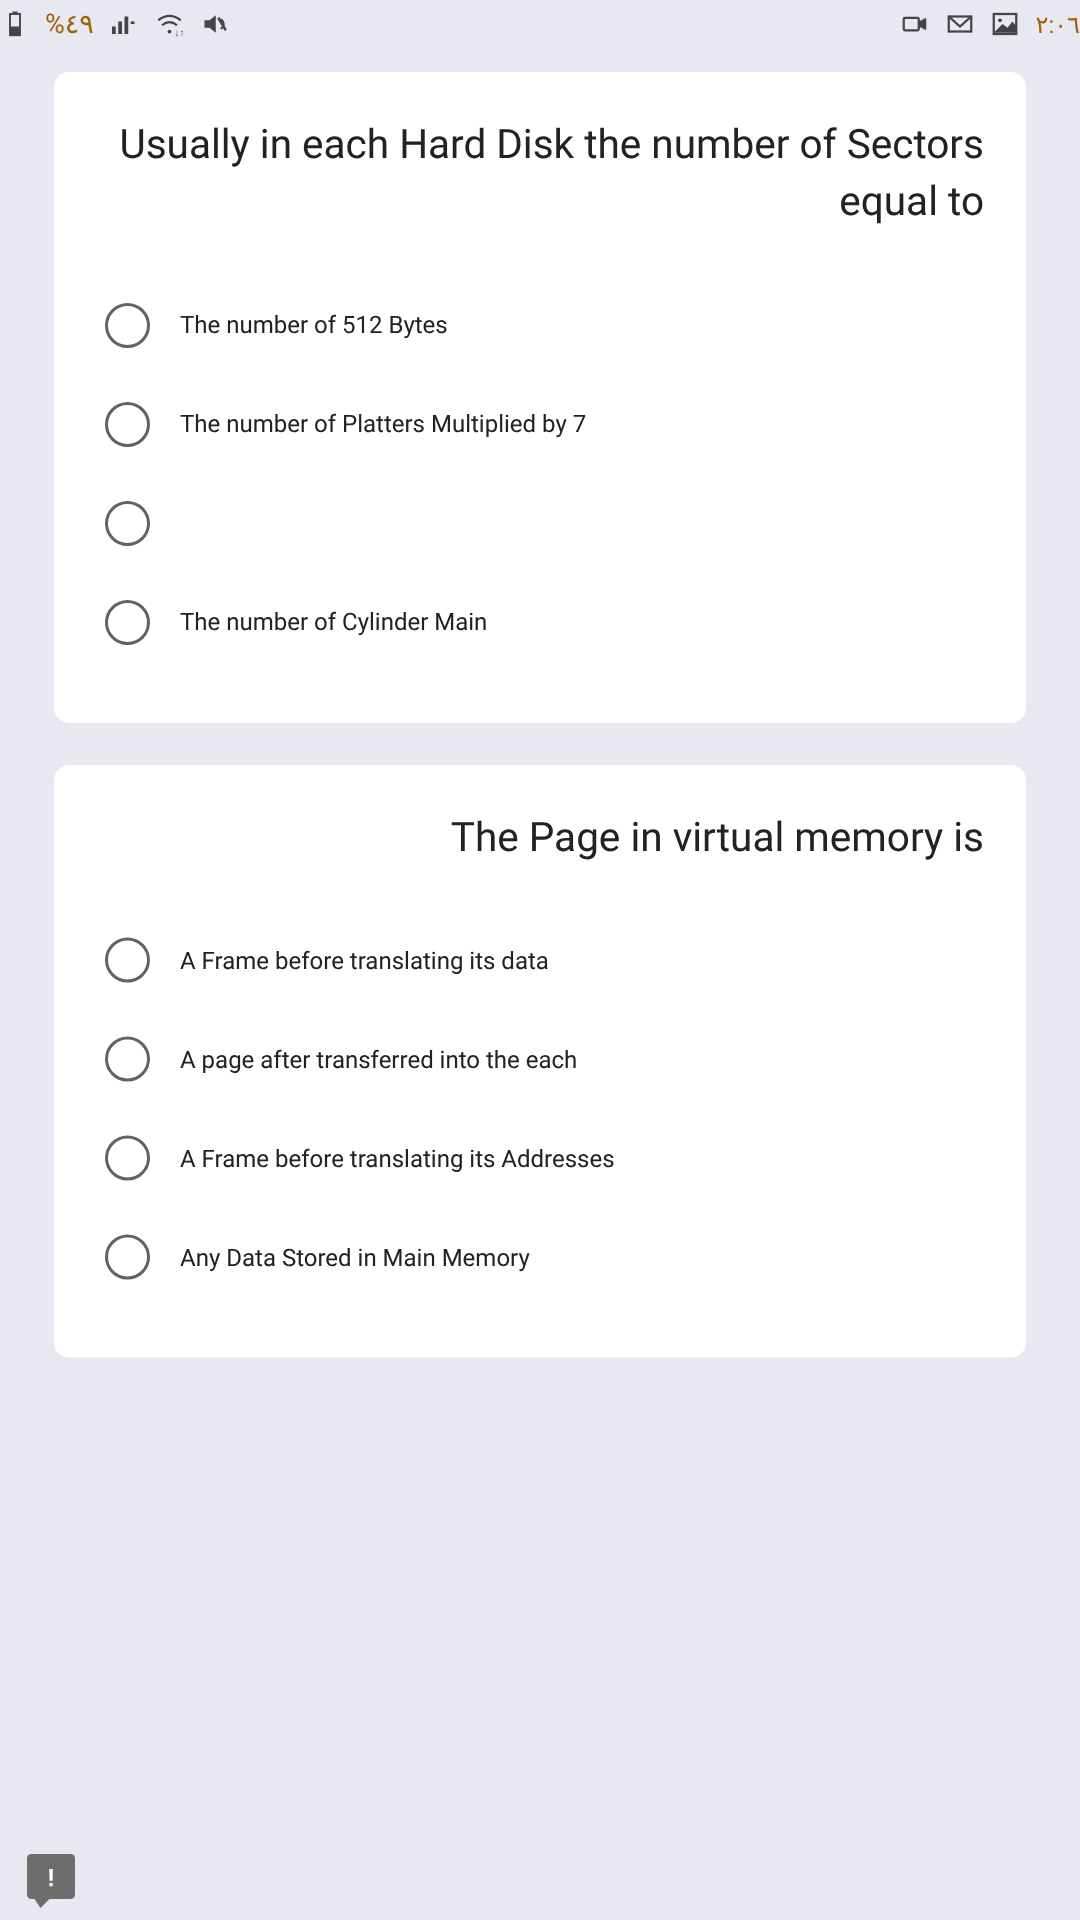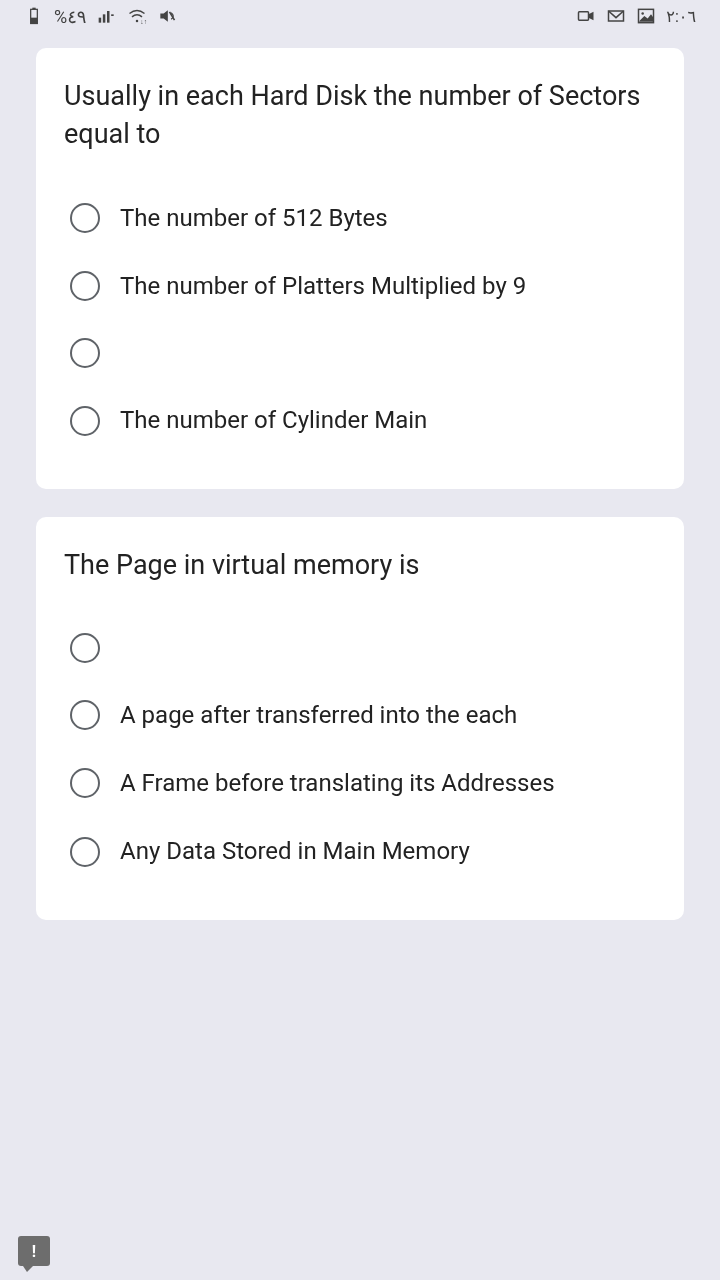--- a/index.html
+++ b/index.html
@@ -9,23 +9,23 @@
     background: #e8e8f0;
     font-family: Roboto, Arial, sans-serif;
     overflow: hidden;
     position: relative;
   }
   .status-bar {
     height: 32px;
     display: flex;
     justify-content: space-between;
     align-items: center;
-    padding: 0 24px;
+    padding: 0 0;
     font-size: 18px;
-    color: #404040;
+    color: #a16207;
   }
   .status-left, .status-right {
     display: flex;
     align-items: center;
     gap: 10px;
   }
   .status-left span, .status-right span { display: inline-flex; align-items: center; }
   .content {
     padding: 0 36px;
   }
@@ -34,36 +34,37 @@
     border-radius: 10px;
     padding: 30px 28px 34px 28px;
     margin-bottom: 28px;
   }
   .question {
     font-size: 27px;
     color: #222;
     line-height: 1.4;
     margin-bottom: 30px;
     font-weight: 400;
+    text-align: right;
   }
   .option {
     display: flex;
     align-items: center;
     gap: 20px;
     padding: 18px 6px;
   }
   .radio {
     width: 30px;
     height: 30px;
     border: 2.5px solid #5f6368;
     border-radius: 50%;
     flex-shrink: 0;
   }
   .option-label {
-    font-size: 24px;
+    font-size: 16px;
     color: #222;
     line-height: 1.35;
   }
   .fab {
     position: absolute;
     left: 18px;
     bottom: 14px;
     width: 32px;
     height: 30px;
     background: #6d6d6d;
@@ -149,35 +150,36 @@
 <div class="content">
 
   <div class="card" style="margin-top:16px;">
     <div class="question">Usually in each Hard Disk the number of Sectors equal to</div>
     <div class="option">
       <div class="radio"></div>
       <div class="option-label">The number of 512 Bytes</div>
     </div>
     <div class="option">
       <div class="radio"></div>
-      <div class="option-label">The number of Platters Multiplied by 9</div>
+      <div class="option-label">The number of Platters Multiplied by 7</div>
     </div>
     <div class="option">
       <div class="radio"></div>
     </div>
     <div class="option">
       <div class="radio"></div>
       <div class="option-label">The number of Cylinder Main</div>
     </div>
   </div>
 
   <div class="card">
     <div class="question">The Page in virtual memory is</div>
     <div class="option">
       <div class="radio"></div>
+      <div class="option-label">A Frame before translating its data</div>
     </div>
     <div class="option">
       <div class="radio"></div>
       <div class="option-label">A page after transferred into the each</div>
     </div>
     <div class="option">
       <div class="radio"></div>
       <div class="option-label">A Frame before translating its Addresses</div>
     </div>
     <div class="option">

